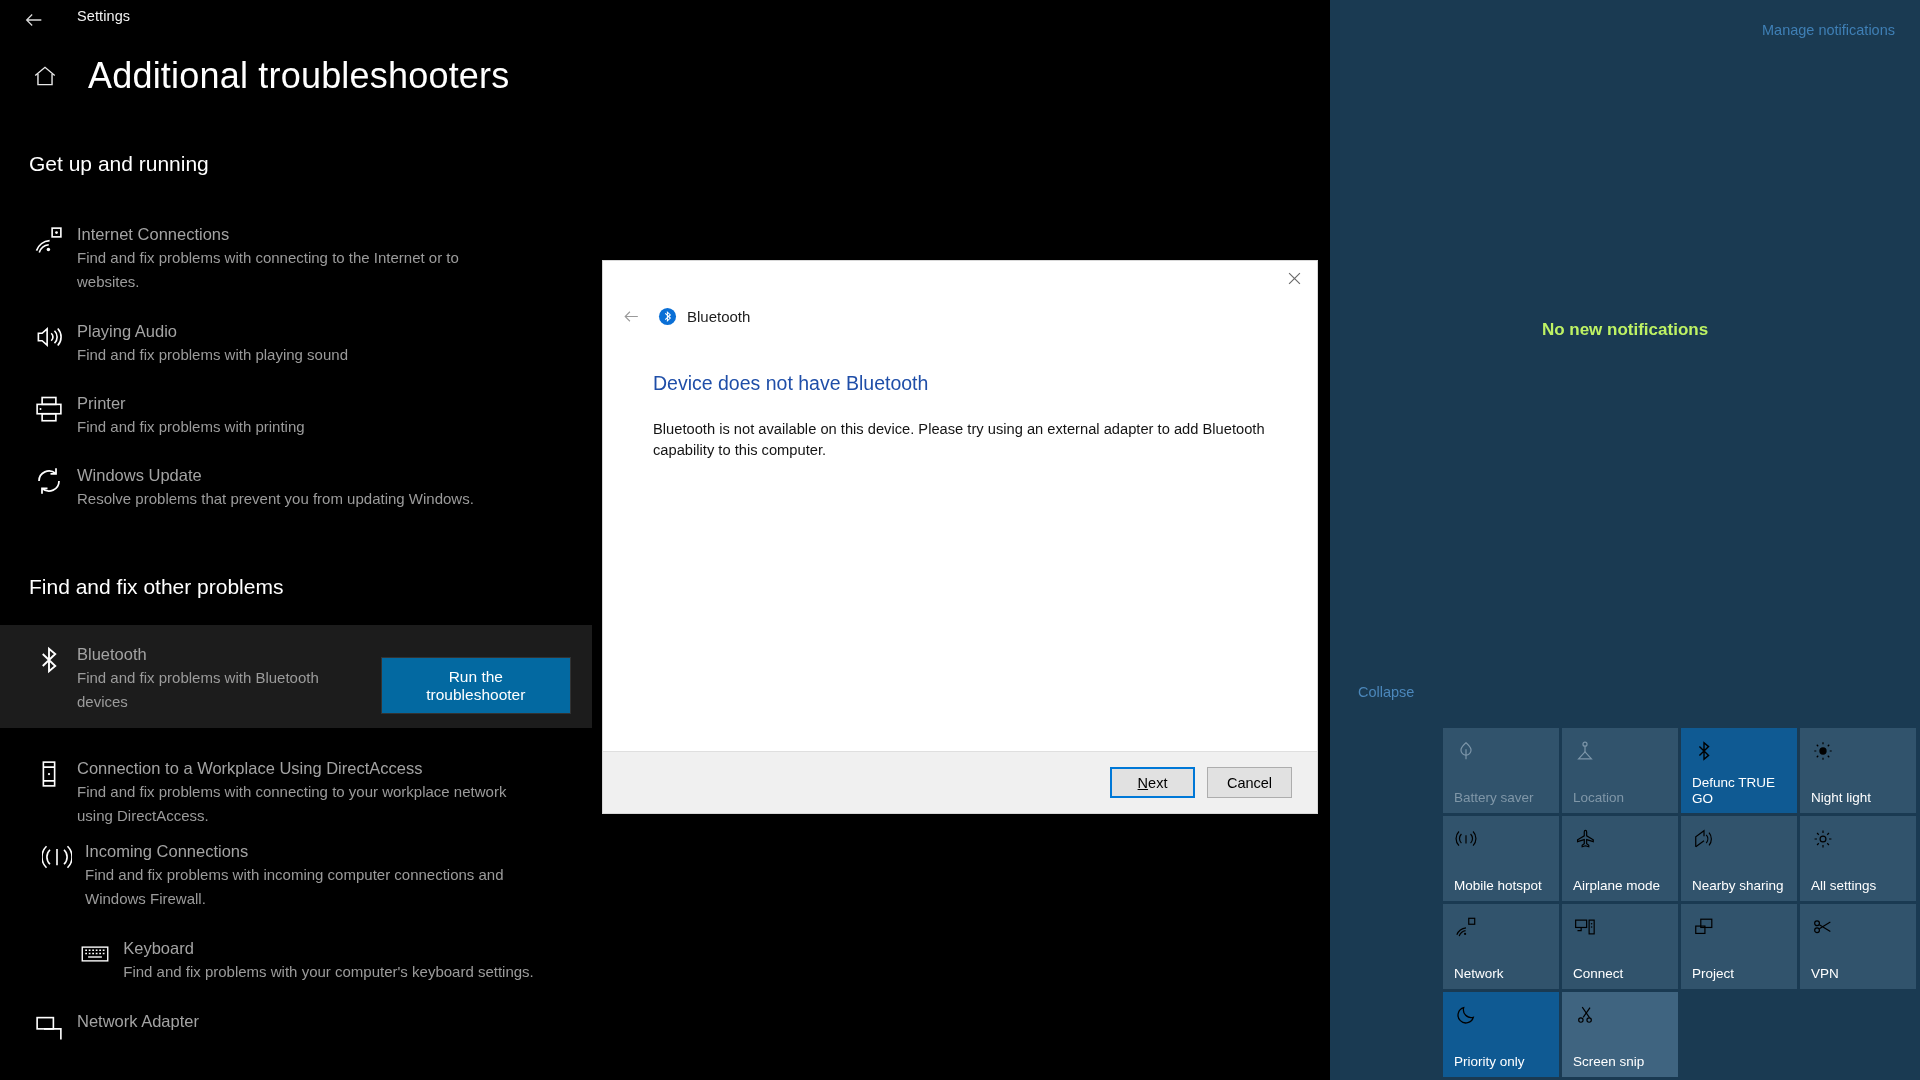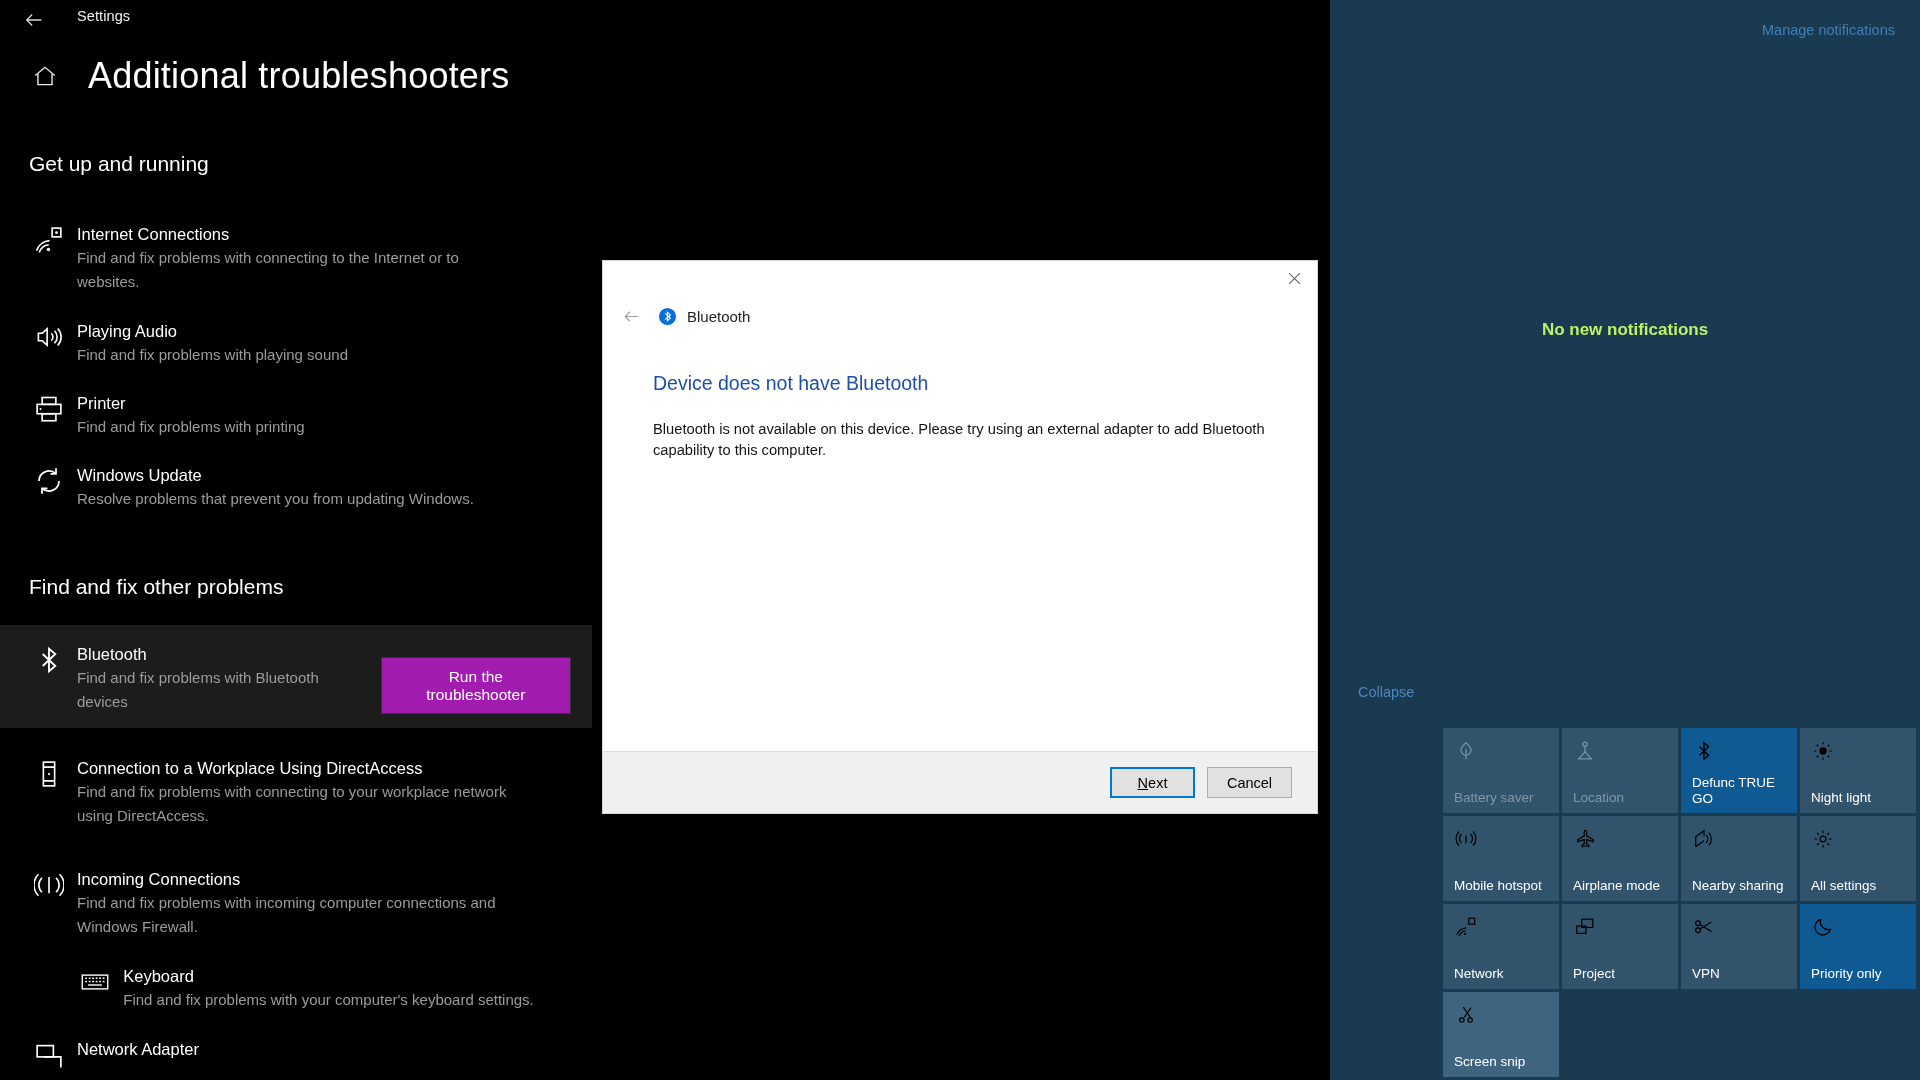--- a/index.html
+++ b/index.html
@@ -50,27 +50,27 @@
   #sec-b { top: 575px; }
 
   .tlist { position: absolute; left: 0; width: 600px; }
   .titem { position: relative; display: flex; padding: 0; }
   .titem .ico {
     width: 44px; min-width: 44px; margin-left: 27px; padding-top: 2px;
     display: flex; justify-content: center; color: #ffffff;
   }
   .titem .ico svg { width: 30px; height: 30px; }
   .titem .txt { margin-left: 6px; padding-right: 20px; }
-  .titem .tname { font-size: 16.5px; color: #ffffff; line-height: 22px; }
+  .titem .tname { font-size: 16.5px; color: #a3a3a3; line-height: 22px; }
   .titem .tdesc { font-size: 15px; color: #9b9b9b; line-height: 24px; margin-top: 1px; }
 
   .titem.selected { background: #1c1c1c; padding-bottom: 14px; }
   .run-btn {
     display: block; margin: 14px 21px 0 auto;
-    background: #a21caf; color: #ffffff; border: 1px solid #333333;
+    background: #0369a1; color: #ffffff; border: 1px solid #333333;
     font-family: "Liberation Sans", sans-serif;
     font-size: 15.5px; padding: 9px 18px; cursor: pointer;
   }
 
   
   .dialog {
     position: absolute; left: 603px; top: 261px; width: 714px; height: 552px;
     background: #ffffff; color: #000000;
     box-shadow: 0 0 0 1px #d8d8d8;
   }
@@ -268,21 +268,21 @@
             <path d="M7.5 6.5h9M7.5 17.5h9"></path>
             <circle cx="12" cy="12" r=".9" fill="currentColor" stroke="none"></circle>
           </svg>
         </div>
         <div class="txt">
           <div class="tname">Connection to a Workplace Using DirectAccess</div>
           <div class="tdesc" style="max-width:450px;">Find and fix problems with connecting to your workplace network using DirectAccess.</div>
         </div>
       </div>
 
-      <div class="titem" style="margin-top:40px;">
+      <div class="titem" style="margin-top:12px;padding-left:8px;">
         <div class="ico">
           <svg viewBox="0 0 24 24" fill="none" stroke="currentColor" stroke-width="1.3">
             <path d="M6.4 6.2a8 8 0 0 0 0 11.6"></path>
             <path d="M3.6 3.4a12 12 0 0 0 0 17.2"></path>
             <path d="M17.6 6.2a8 8 0 0 1 0 11.6"></path>
             <path d="M20.4 3.4a12 12 0 0 1 0 17.2"></path>
             <path d="M12 5.5v13"></path>
           </svg>
         </div>
         <div class="txt">
@@ -448,20 +448,32 @@
         <svg viewBox="0 0 24 24" fill="none" stroke="currentColor" stroke-width="1.3">
             <rect x="15" y="2.5" width="6.5" height="6.5"></rect>
             <path d="M2 20.5A12 12 0 0 1 12 13"></path>
             <path d="M4.5 22a9 9 0 0 1 7-6"></path>
             <circle cx="11" cy="19.5" r="1.2" fill="currentColor" stroke="none"></circle>
           </svg>
       </span>
       <span class="qa-label">Network</span>
     </div>
 
+    <div class="qa-tile">
+      <span class="qa-icon">
+        <svg viewBox="0 0 24 24" fill="none" stroke="currentColor" stroke-width="1.3">
+            <rect x="1.8" y="4.5" width="12" height="8"></rect>
+            <path d="M7.8 12.5v3.5h-4"></path>
+            <rect x="16.5" y="4.5" width="5.5" height="15"></rect>
+            <circle cx="19.2" cy="8.5" r=".9" fill="currentColor" stroke="none"></circle>
+            <circle cx="19.2" cy="12" r=".9" fill="currentColor" stroke="none"></circle>
+          </svg>
+      </span>
+      <span class="qa-label">Connect</span>
+    </div>
 
     <div class="qa-tile">
       <span class="qa-icon">
         <svg viewBox="0 0 24 24" fill="none" stroke="currentColor" stroke-width="1.3">
             <rect x="8.5" y="3.5" width="12" height="9"></rect>
             <rect x="3" y="11" width="10" height="8"></rect>
           </svg>
       </span>
       <span class="qa-label">Project</span>
     </div>

